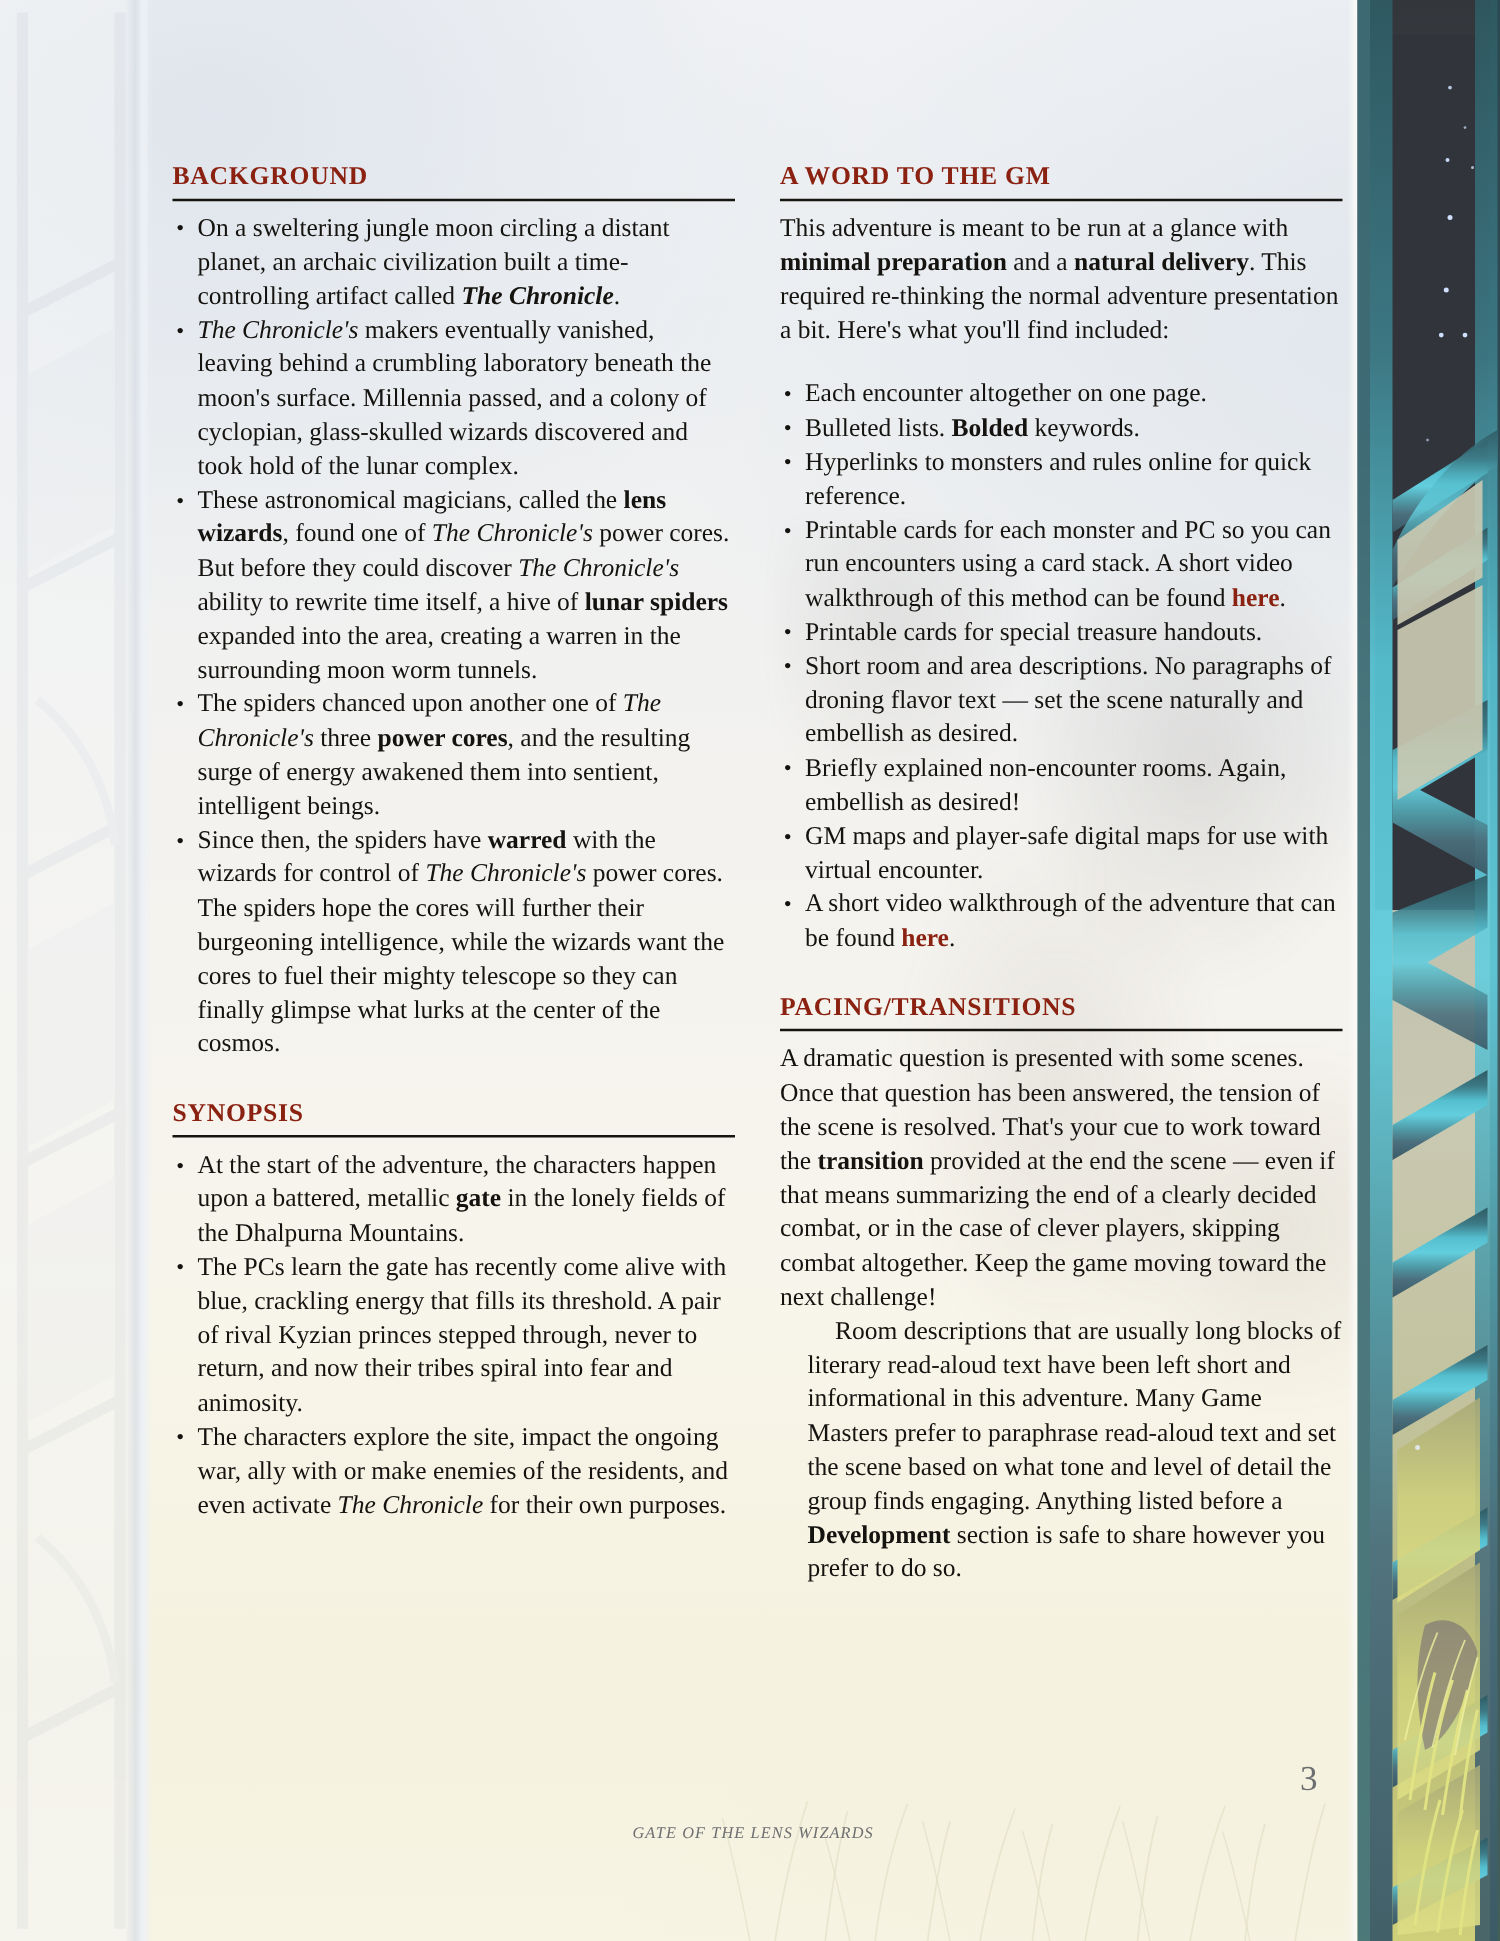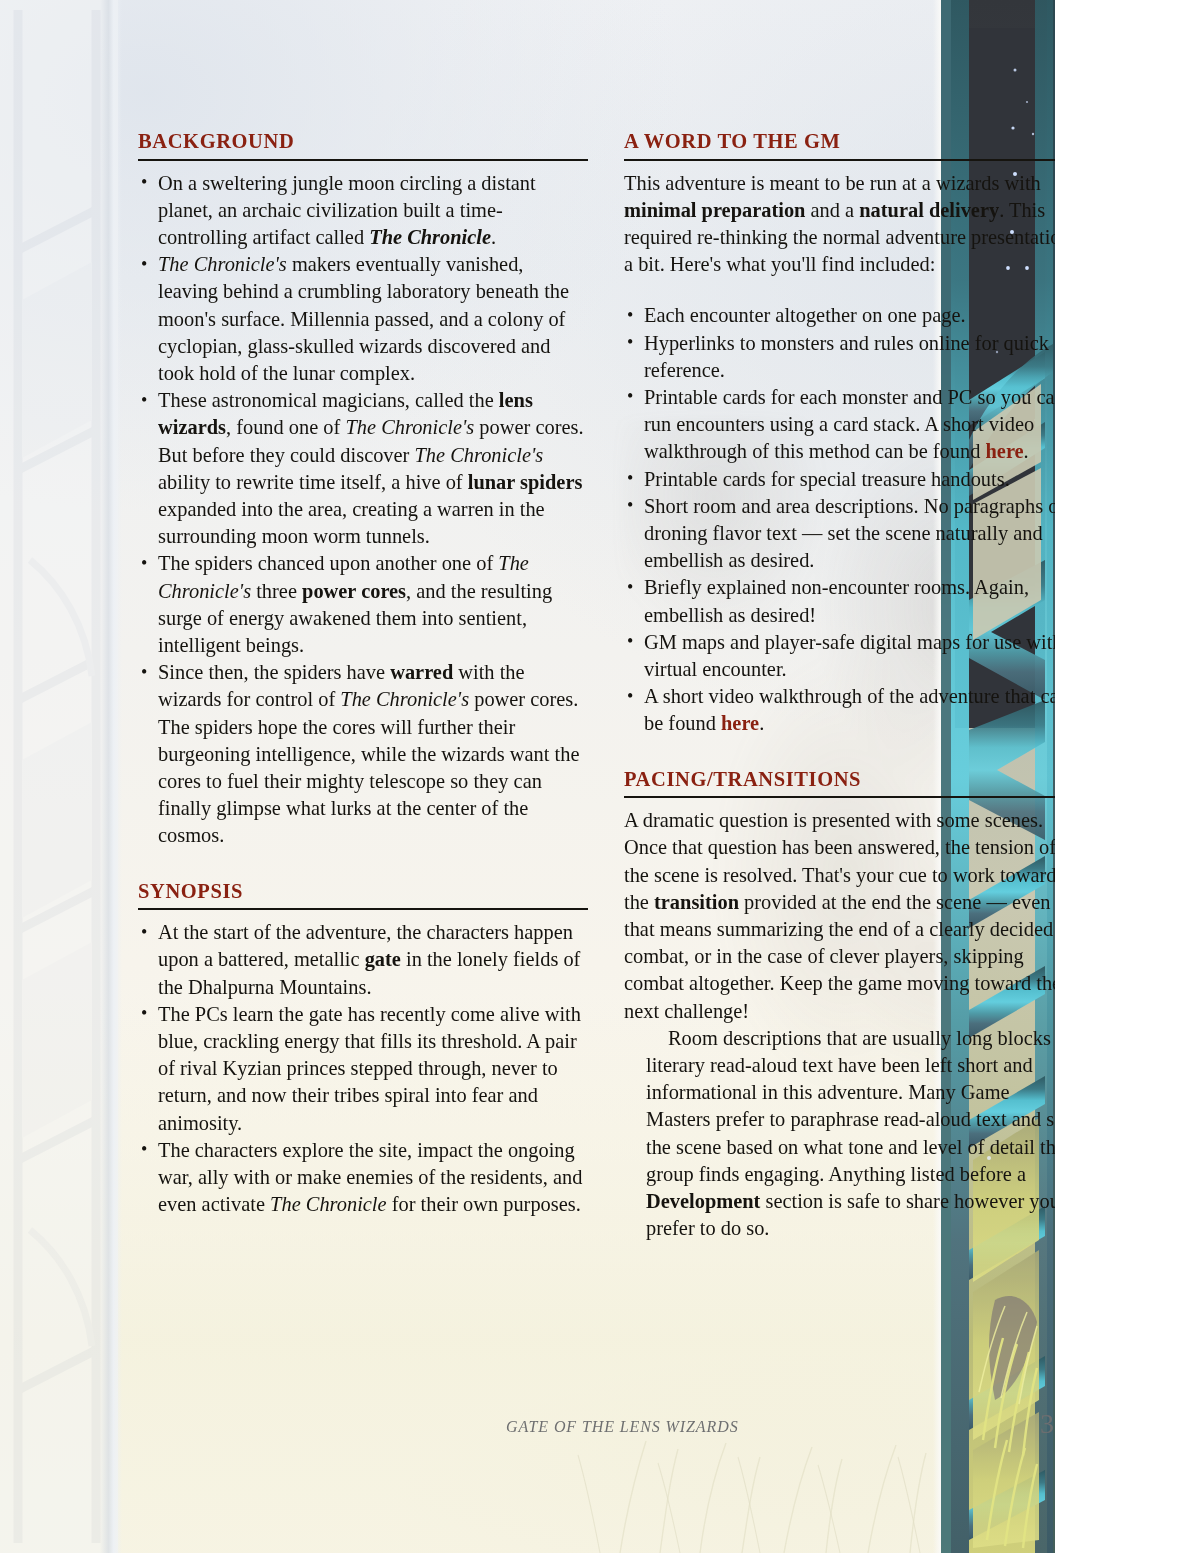--- a/index.html
+++ b/index.html
@@ -4,21 +4,21 @@
 <title>Gate of the Lens Wizards — Page 3</title>
 <style>
   html, body {
     margin: 0;
     padding: 0;
     background: #ffffff;
   }
 
   .page {
     position: relative;
-    width: 1055px;
+    width: 1200px;
     height: 1553px;
     overflow: hidden;
     background: #ffffff;
     font-family: "Liberation Serif", "DejaVu Serif", serif;
   }
 
   
   .paper-base {
     position: absolute;
     inset: 0;
@@ -172,22 +172,22 @@
     color: #8a2111;
     font-weight: bold;
     text-decoration: none;
     cursor: pointer;
   }
 
   
   .footer-title {
     position: absolute;
     left: 506px;
-    top: 1418px;
-    font-size: 16px;
+    top: 1458px;
+    font-size: 13px;
     font-style: italic;
     letter-spacing: 0.9px;
     color: #6e6f70;
     font-family: "Liberation Serif", "DejaVu Serif", serif;
   }
   .footer-page {
     position: absolute;
     left: 1040px;
     top: 1408px;
     font-size: 28px;
@@ -377,24 +377,25 @@
             <li><span>The PCs learn the gate has recently come alive with blue, crackling energy that fills its threshold. A pair of rival Kyzian princes stepped through, never to return, and now their tribes spiral into fear and animosity.</span></li>
             <li><span>The characters explore the site, impact the ongoing war, ally with or make enemies of the residents, and even activate </span><span style="font-style: italic;">The Chronicle</span><span> for their own purposes.</span></li>
           </ul>
         </div>
       </div>
 
     <div class="col" id="right-col">
         <div class="sec-block">
           <div class="sec-head">A WORD TO THE GM</div>
           <div class="sec-rule"></div>
-          <p class="body"><span>This adventure is meant to be run at a wizards with </span><span style="font-weight: bold;">minimal preparation</span><span> and a </span><span style="font-weight: bold;">natural delivery</span><span>. This required re-thinking the normal adventure presentation a bit. Here's what you'll find included:</span></p>
+          <p class="body"><span>This adventure is meant to be run at a glance with </span><span style="font-weight: bold;">minimal preparation</span><span> and a </span><span style="font-weight: bold;">natural delivery</span><span>. This required re-thinking the normal adventure presentation a bit. Here's what you'll find included:</span></p>
           <div class="gap-md"></div>
           <ul class="bul">
             <li><span>Each encounter altogether on one page.</span></li>
+            <li><span>Bulleted lists. </span><span style="font-weight: bold;">Bolded</span><span> keywords.</span></li>
             <li><span>Hyperlinks to monsters and rules online for quick reference.</span></li>
             <li><span>Printable cards for each monster and PC so you can run encounters using a card stack. A short video walkthrough of this method can be found </span><a class="lnk" href="#">here</a><span>.</span></li>
             <li><span>Printable cards for special treasure handouts.</span></li>
             <li><span>Short room and area descriptions. No paragraphs of droning flavor text — set the scene naturally and embellish as desired.</span></li>
             <li><span>Briefly explained non-encounter rooms. Again, embellish as desired!</span></li>
             <li><span>GM maps and player-safe digital maps for use with virtual encounter.</span></li>
             <li><span>A short video walkthrough of the adventure that can be found </span><a class="lnk" href="#">here</a><span>.</span></li>
           </ul>
         </div>
         <div class="sec-block">

